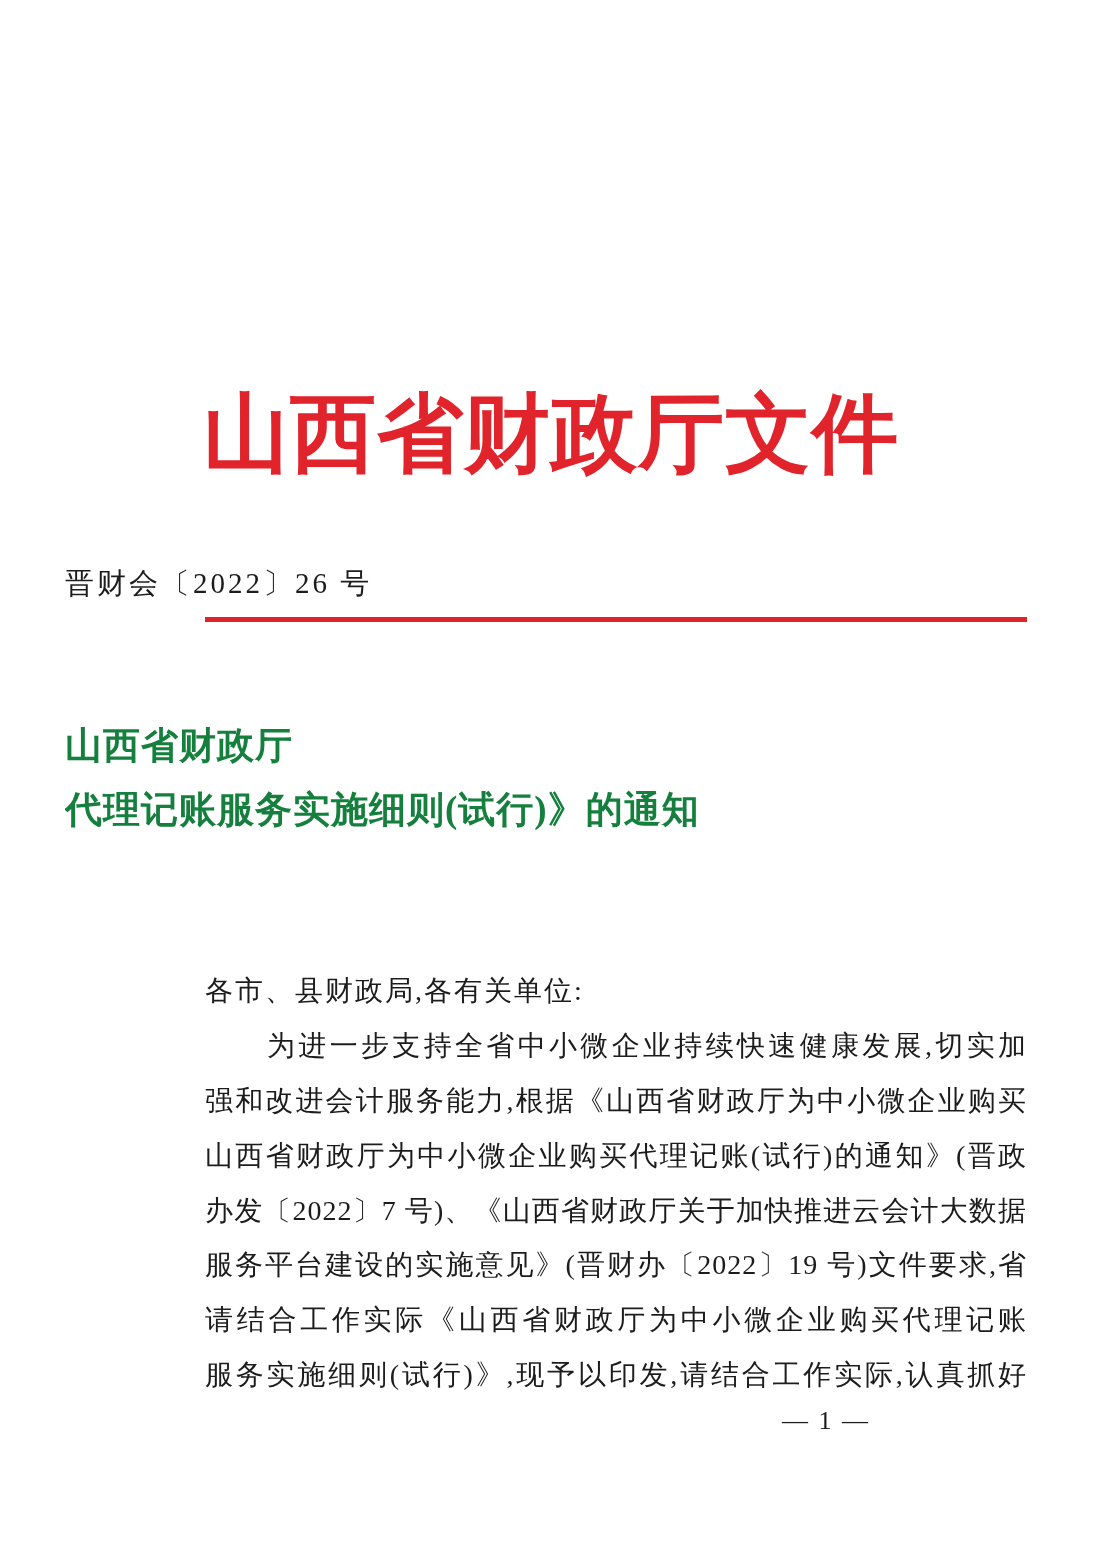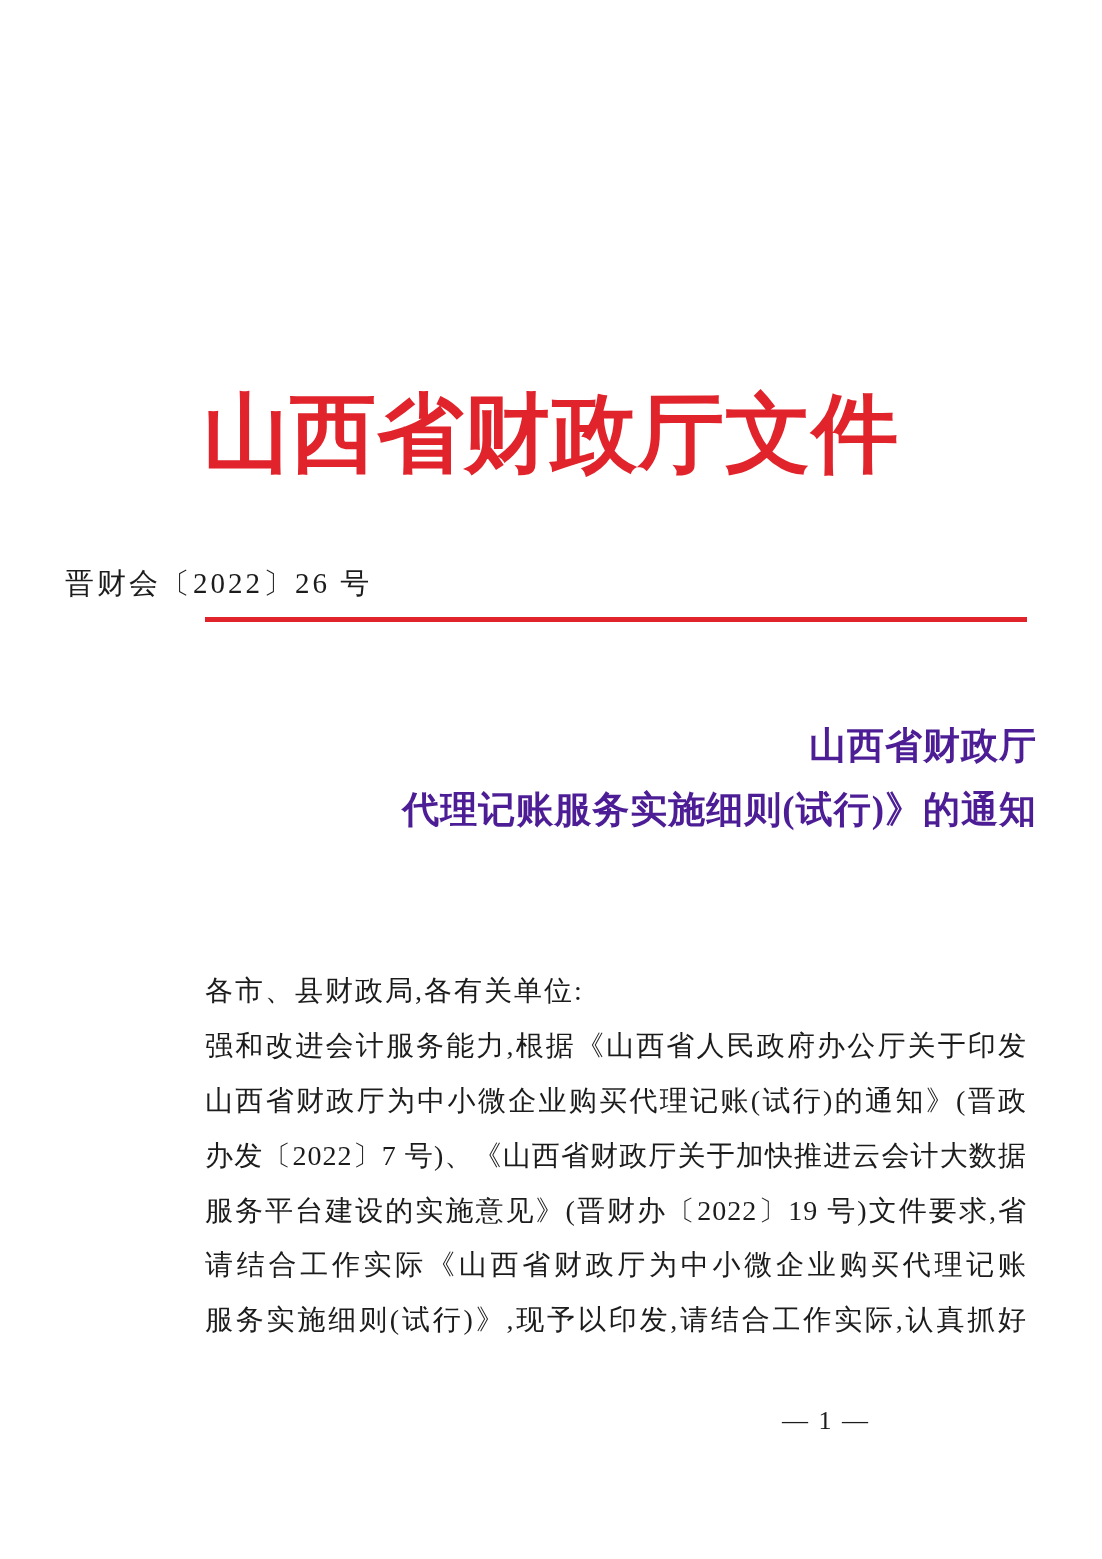--- a/index.html
+++ b/index.html
@@ -50,26 +50,26 @@
     left: 140px;
     width: 822px;
     height: 5px;
     background: var(--accent-red);
   }
   .notice-title {
     position: absolute;
     top: 701px;
     left: 0;
     width: 100%;
-    text-align: right;
+    text-align: left;
     font-weight: 700;
     font-size: 37px;
     line-height: 64px;
     letter-spacing: 1px;
-    color: #4c1d95;
+    color: #15803d;
   }
   .notice-title .t-line { white-space: nowrap; }
   .doc-body {
     position: absolute;
     top: 951px;
     left: 140px;
     width: 822px;
     font-size: 28px;
     line-height: 54.9px;
     color: var(--ink);
@@ -112,21 +112,22 @@
 
   <div class="red-rule"></div>
 
   <div class="notice-title">
     <div class="t-line">山西省财政厅</div>
     <div class="t-line">代理记账服务实施细则(试行)》的通知</div>
   </div>
 
   <div class="doc-body">
     <div class="b-line salutation">各市、县财政局,各有关单位:</div>
-    <div class="b-line">强和改进会计服务能力,根据《山西省人民政府办公厅关于印发</div>
+    <div class="b-line indent">为进一步支持全省中小微企业持续快速健康发展,切实加</div>
+    <div class="b-line">强和改进会计服务能力,根据《山西省财政厅为中小微企业购买</div>
     <div class="b-line">山西省财政厅为中小微企业购买代理记账(试行)的通知》(晋政</div>
     <div class="b-line">办发〔2022〕7 号)、《山西省财政厅关于加快推进云会计大数据</div>
     <div class="b-line">服务平台建设的实施意见》(晋财办〔2022〕19 号)文件要求,省</div>
     <div class="b-line">请结合工作实际《山西省财政厅为中小微企业购买代理记账</div>
     <div class="b-line">服务实施细则(试行)》,现予以印发,请结合工作实际,认真抓好</div>
   </div>
 
   <div class="page-number">— 1 —</div>
 
 </div>

